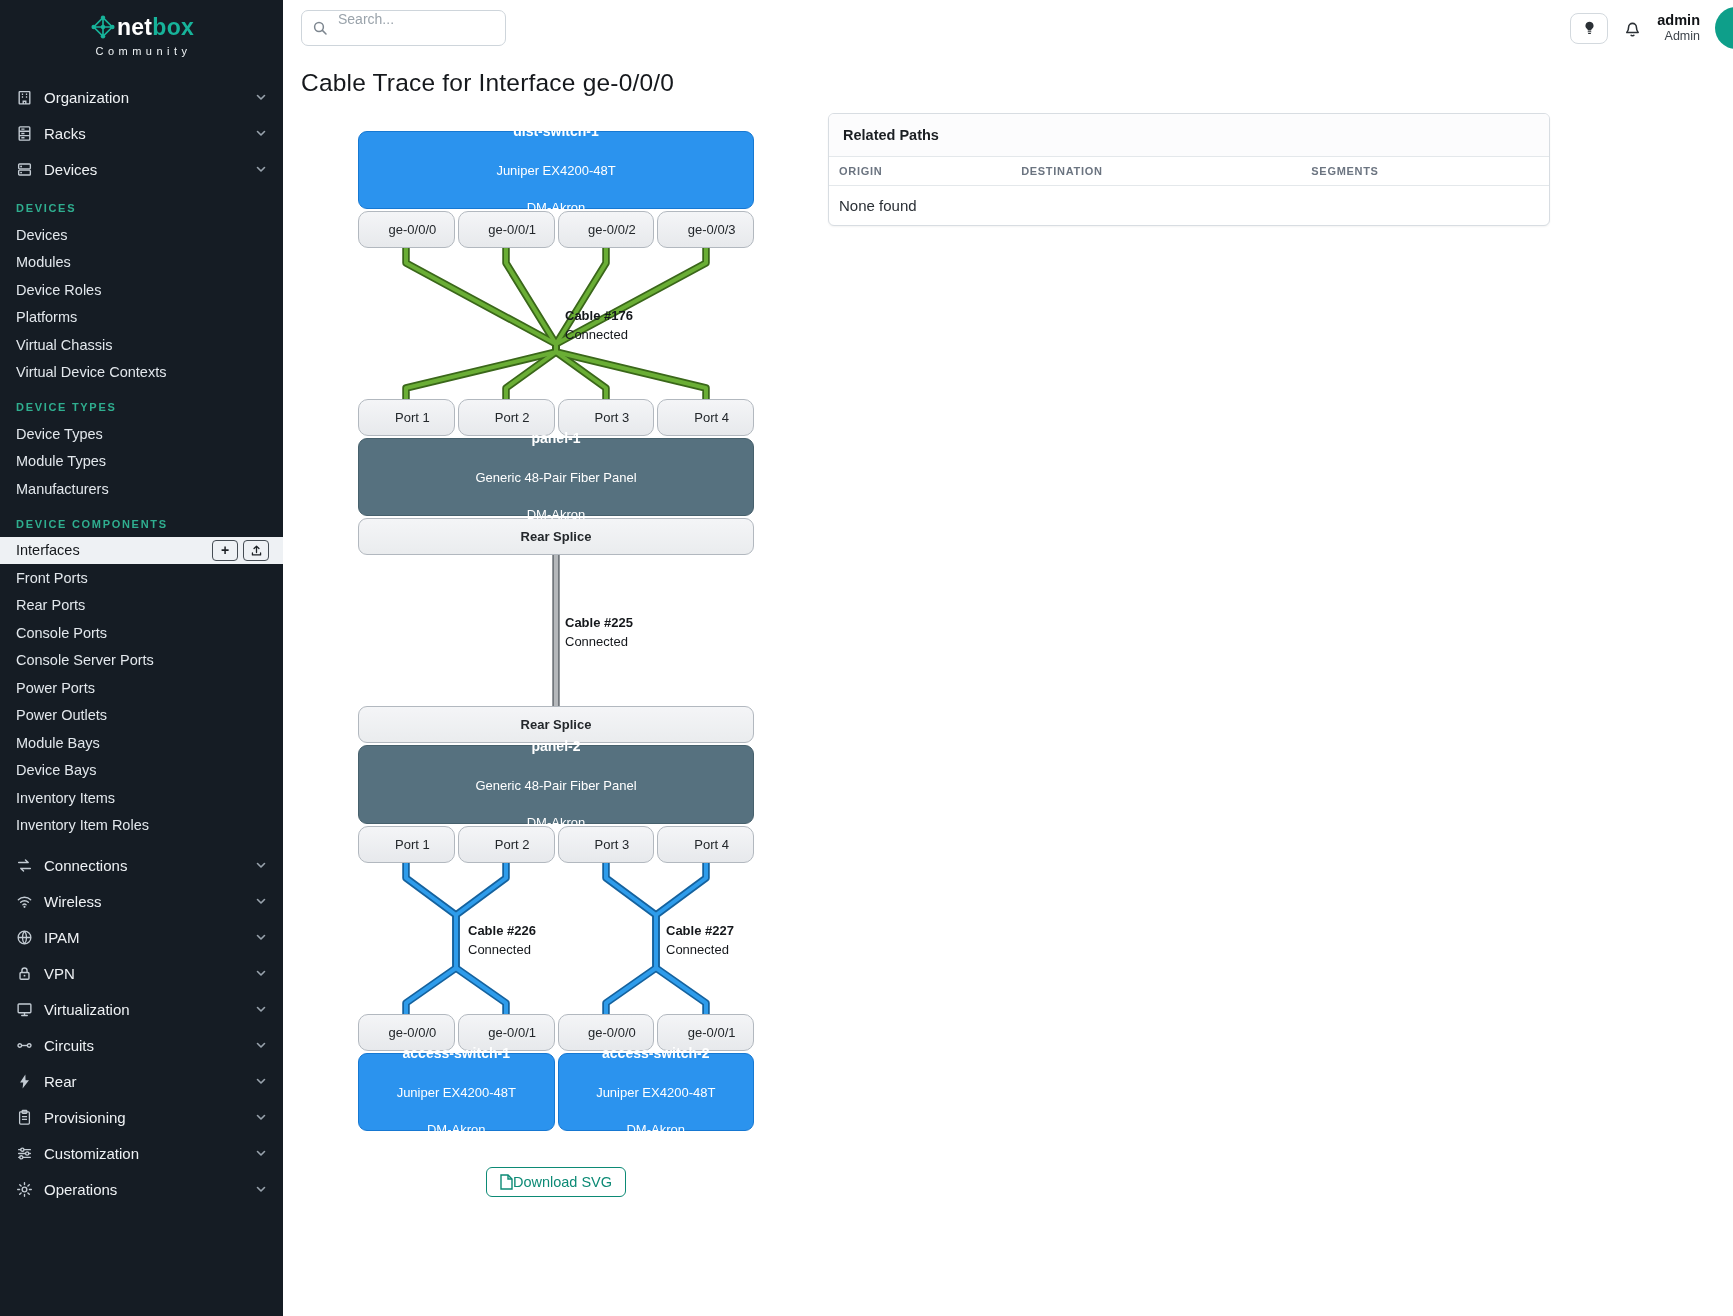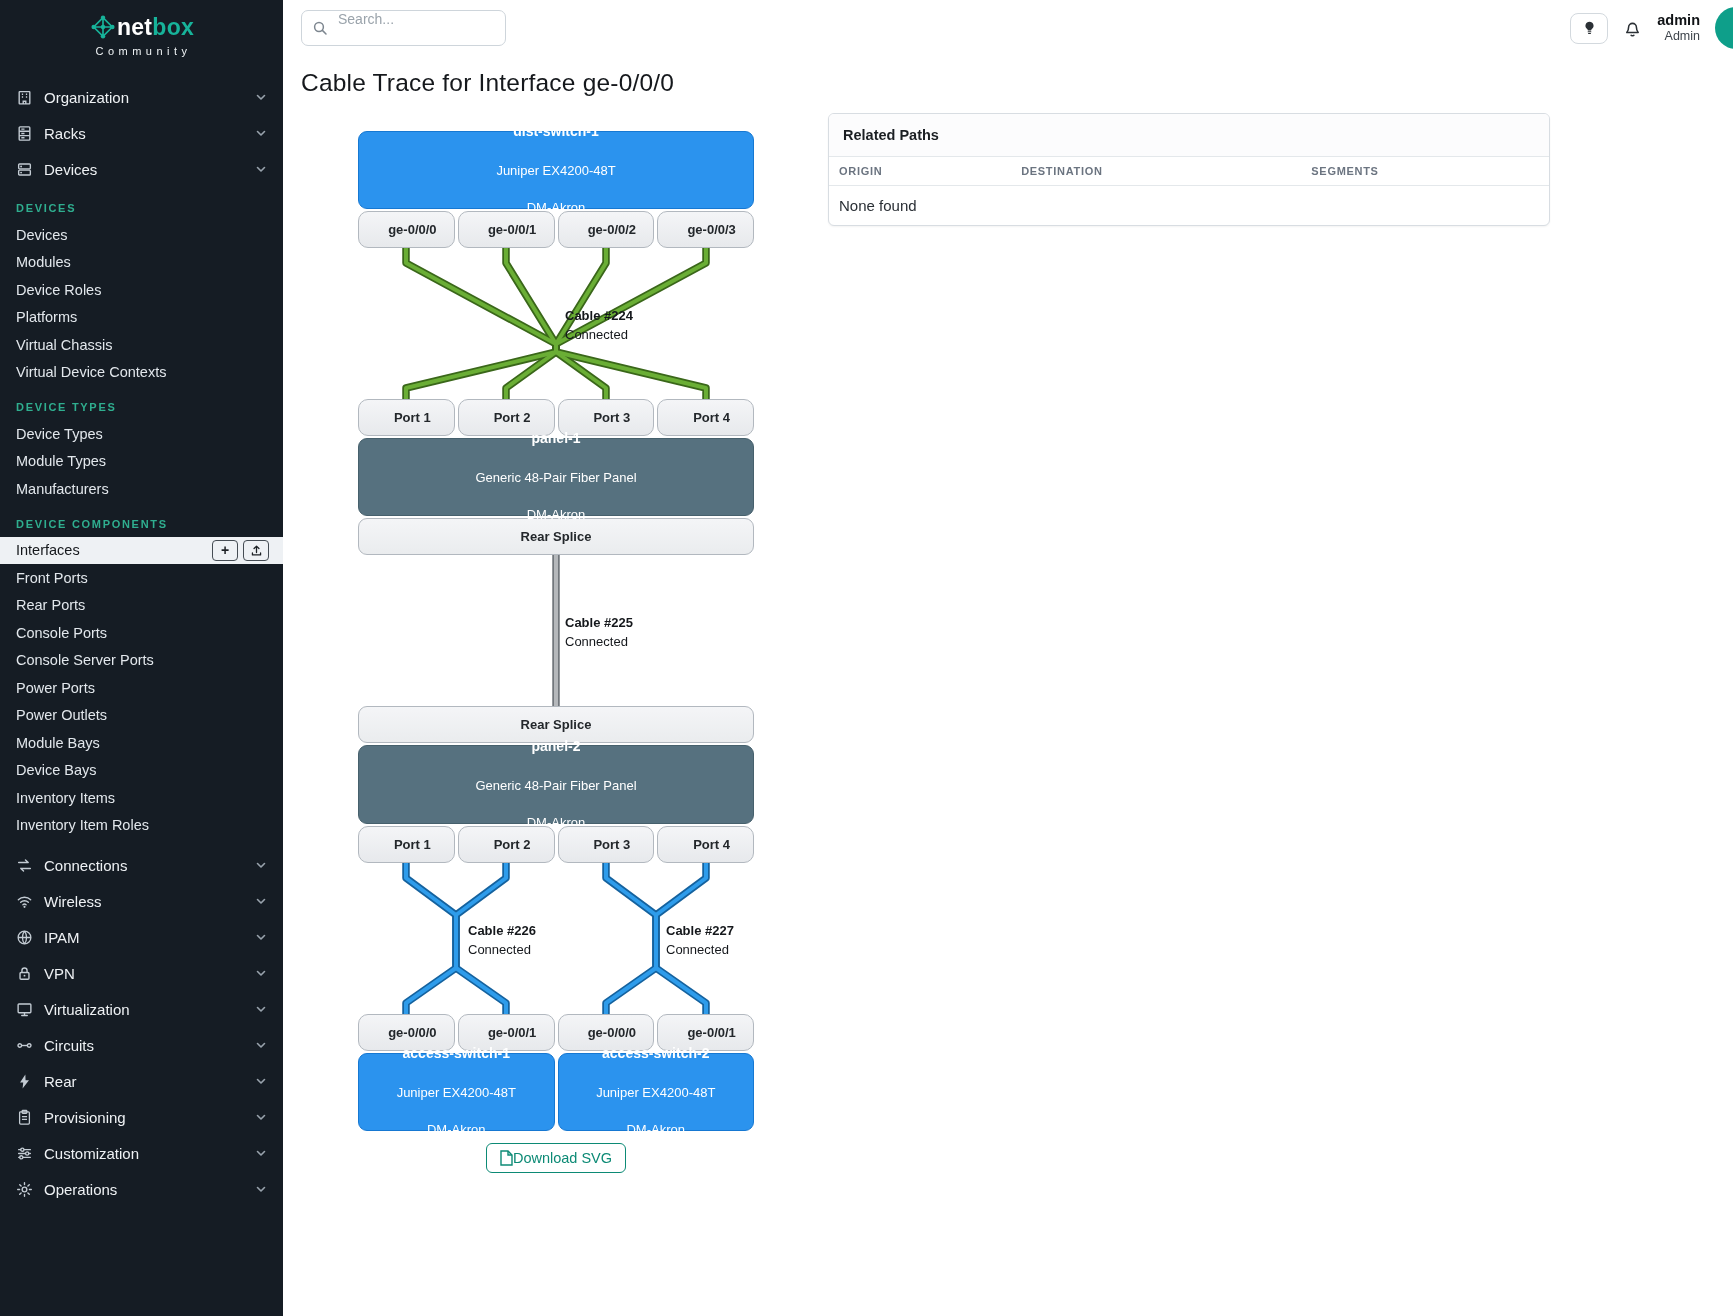--- a/index.html
+++ b/index.html
@@ -47,30 +47,30 @@
   .trace-wrap { margin-left: 57px; width: 396px; flex-shrink: 0; margin-top: 18px; }
   .paths-col { margin-left: 74px; width: 722px; flex-shrink: 0; }
 
   
   .t-node { border-radius: 9px; height: 78px; display: flex; flex-direction: column; justify-content: center; align-items: center; color: #fff; text-align: center; cursor: pointer; gap: 19px; }
   .t-node .n { font-weight: bold; font-size: 14px; margin-bottom: 4px; }
   .t-node .m, .t-node .st { font-size: 13px; line-height: 18px; }
   .blue  { background: #2b93ee; border: 1px solid #1678d2; }
   .slate { background: #56717f; border: 1px solid #46606c; }
   .chip-row { display: flex; gap: 3px; margin-top: 2px; }
-  .chip { flex: 1; height: 37px; display: flex; align-items: center; justify-content: center; font-size: 13px; font-weight: bold; color: #23272b; background: linear-gradient(#f4f5f7, #e7e9ec); border: 1px solid #b2b8bf; border-radius: 10px; cursor: pointer; padding-left: 12px; }
+  .chip { flex: 1; height: 37px; display: flex; align-items: center; justify-content: center; font-size: 13px; font-weight: normal; color: #23272b; background: linear-gradient(#f4f5f7, #e7e9ec); border: 1px solid #b2b8bf; border-radius: 10px; cursor: pointer; padding-left: 12px; }
   .bar { height: 37px; margin-top: 2px; display: flex; align-items: center; justify-content: center; font-size: 13px; font-weight: bold; color: #23272b; background: linear-gradient(#f4f5f7, #eaecee); border: 1px solid #b2b8bf; border-radius: 9px; cursor: pointer; }
   .mt0 { margin-top: 0 !important; }
   .cable-zone { position: relative; height: 151px; }
   .cable-zone svg { position: absolute; left: 0; top: 0; }
   .cable-label { position: absolute; top: 58px; font-size: 13px; line-height: 19px; color: #15181c; cursor: pointer; }
   .cable-label .cn { font-weight: bold; }
   .dev-row { display: flex; gap: 3px; margin-top: 2px; }
   .dev-row .t-node { flex: 1; }
-  .download-btn { margin: 12px auto 0; display: flex; align-items: center; padding: 6px 13px; border: 1px solid #0c8a75; color: #0c8a75; background: #fff; border-radius: 6px; font-size: 14.5px; font-family: "Liberation Sans", sans-serif; cursor: pointer; }
+  .download-btn { margin: 36px auto 0; display: flex; align-items: center; padding: 6px 13px; border: 1px solid #0c8a75; color: #0c8a75; background: #fff; border-radius: 6px; font-size: 14.5px; font-family: "Liberation Sans", sans-serif; cursor: pointer; }
 
   
   .card { border: 1px solid #d8dde2; border-radius: 6px; background: #fff; overflow: hidden; box-shadow: 0 1px 2px rgba(0,0,0,.05); }
   .card-title { padding: 13px 14px; font-size: 14.5px; font-weight: 600; color: #1b1f23; border-bottom: 1px solid #e4e8eb; background: #fcfcfd; }
   .card table { width: 100%; border-collapse: collapse; table-layout: fixed; }
   .card th { text-align: left; font-size: 11px; font-weight: bold; letter-spacing: .7px; color: #6b7480; padding: 8px 10px; border-bottom: 1px solid #e4e8eb; }
   .card th.c1 { width: 25.3%; } .card th.c2 { width: 40.3%; } .card th.c3 { width: 34.4%; }
   .card td { padding: 11px 10px; font-size: 15px; color: #2a2f35; }
 </style>
 </head>
@@ -334,21 +334,21 @@
                 <path d="M348 0 V15 L198 96 V104 L348 140 V151"></path>
               </g>
               <g fill="none" stroke="#6aae35" stroke-width="4" stroke-linejoin="round">
                 <path d="M48 0 V15 L198 96 V104 L48 140 V151"></path>
                 <path d="M148 0 V15 L198 96 V104 L148 140 V151"></path>
                 <path d="M248 0 V15 L198 96 V104 L248 140 V151"></path>
                 <path d="M348 0 V15 L198 96 V104 L348 140 V151"></path>
               </g>
             </svg>
             <div class="cable-label" style="left:207px">
-              <div class="cn">Cable #224</div>
+              <div class="cn">Cable #176</div>
               <div class="cs">Connected</div>
             </div>
           </div>
 
           <div class="chip-row mt0">
             <div class="chip">Port 1</div>
             <div class="chip">Port 2</div>
             <div class="chip">Port 3</div>
             <div class="chip">Port 4</div>
           </div>

